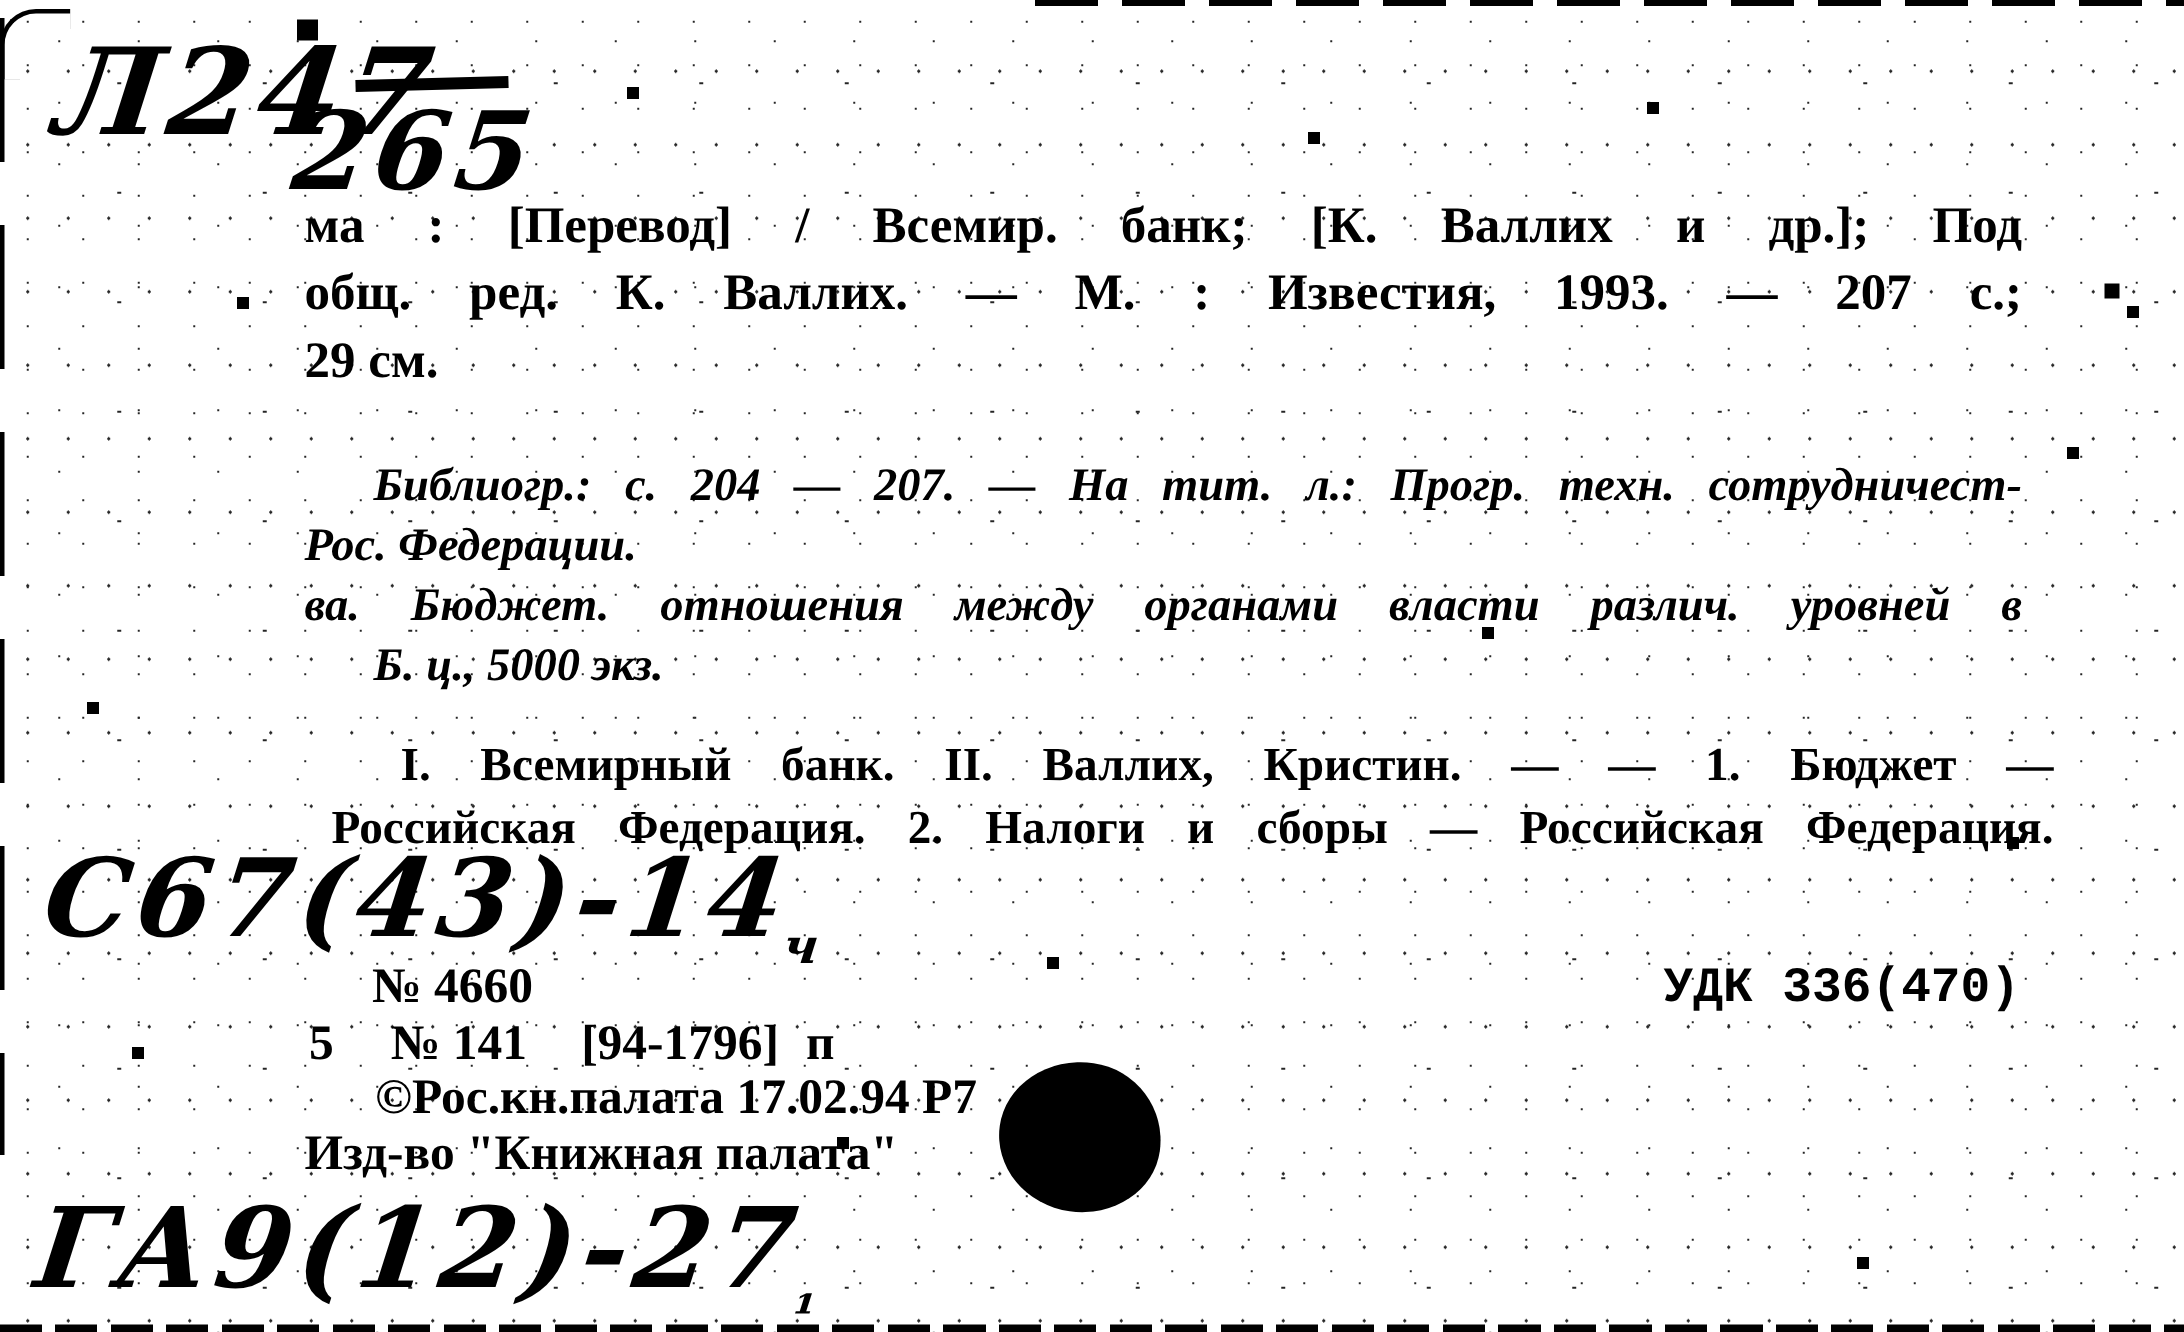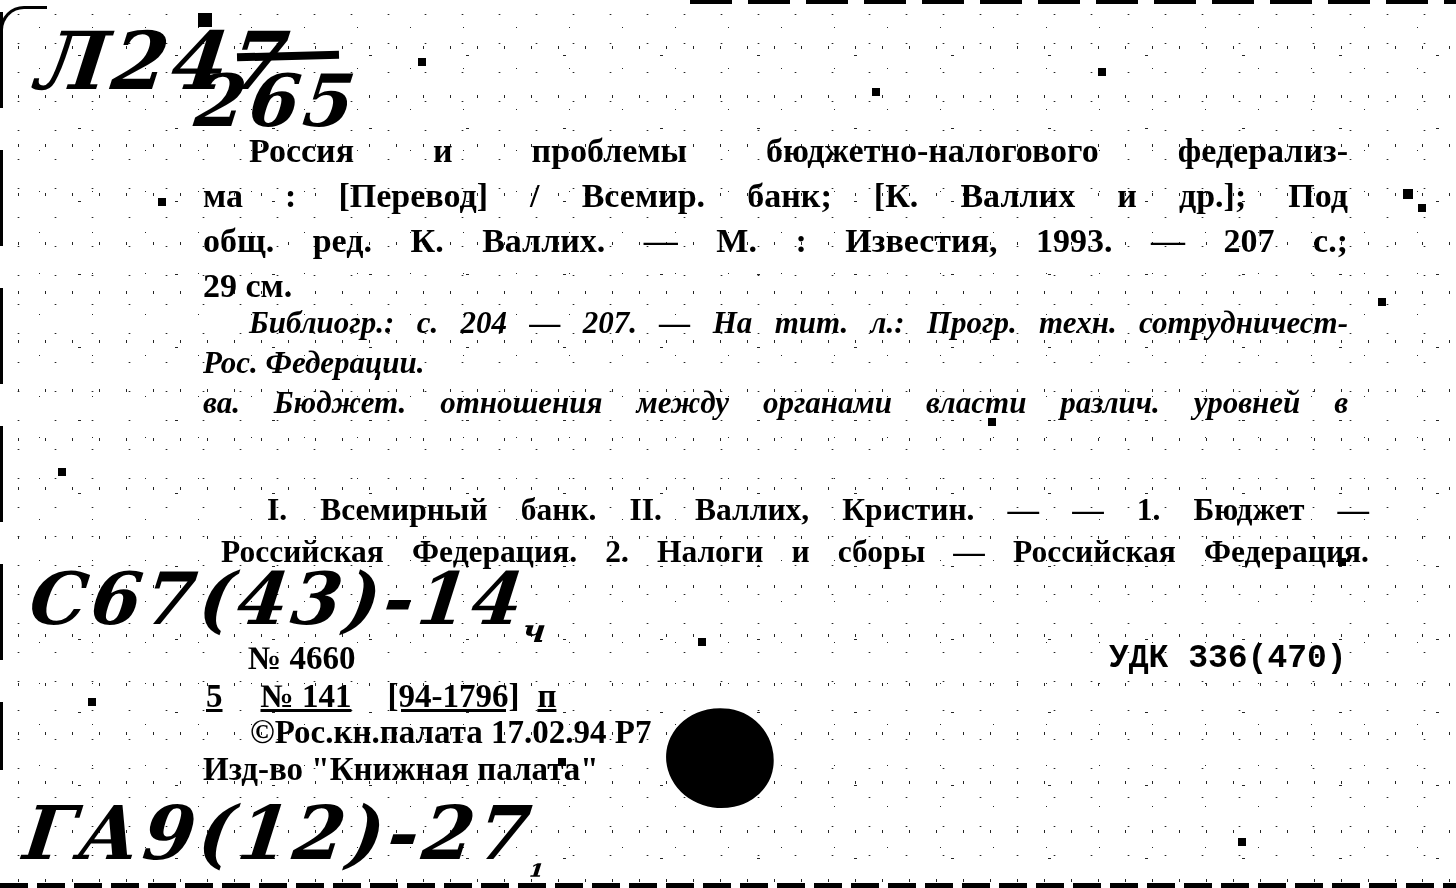--- a/index.html
+++ b/index.html
@@ -57,21 +57,21 @@
   .print{position:absolute; font-weight:700; white-space:nowrap;}
   .block{position:absolute; font-weight:700;}
   .block .ln{text-align:justify; text-align-last:justify;}
   .block .ln.last{text-align:left; text-align-last:left;}
   .block .ln.indent{padding-left:46px;}
   .desc{left:203px; top:128px; width:1145px; font-size:34px; line-height:45px;}
   .notes{left:203px; top:303px; width:1145px; font-size:31px; line-height:40px;font-style:italic;}
   .tracings{left:221px; top:489px; width:1148px; font-size:31.5px; line-height:42px;}
   .num2780{left:248px; top:640px; font-size:33px;}
   .udc{left:1109px; top:640px; font-size:33px;font-family:Liberation Mono, monospace;}
-  .series{left:206px; top:678px; font-size:33px;text-decoration:underline;}
+  .series{left:206px; top:678px; font-size:33px;}
   .series .p1{margin-right:38px;} .series .p2{margin-right:36px;} .series .p3{margin-right:18px;}
   .copyright{left:250px; top:714px; font-size:33px;}
   .publisher{left:203px; top:751px; font-size:33px;}
   .ink-blob{
     position:absolute; left:666px; top:708px; width:108px; height:100px;
     background:#000; border-radius:52% 48% 50% 50%/50% 52% 48% 50%;
     transform:rotate(8deg);
   }
 </style>
 </head>
@@ -84,30 +84,30 @@
   <div class="edge-top"></div>
   <div class="edge-left"></div>
   <div class="edge-bottom"></div>
   <div class="corner-tl"></div>
 
   <div class="hw shelf-num">Л247</div>
   <div class="shelf-bar"></div>
   <div class="hw shelf-den">265</div>
 
   <div class="block desc">
-    <div class="ln indent">Россия и проблемы бюджетно-налогового федерализ-</div>
     <div class="ln">ма : [Перевод] / Всемир. банк; [К. Валлих и др.]; Под</div>
     <div class="ln">общ. ред. К. Валлих. — М. : Известия, 1993. — 207 с.;</div>
     <div class="ln last">29 см.</div>
   </div>
 
   <div class="block notes">
     <div class="ln indent">Библиогр.: с. 204 — 207. — На тит. л.: Прогр. техн. сотрудничест-</div>
     <div class="ln last">Рос. Федерации.</div>
     <div class="ln">ва. Бюджет. отношения между органами власти различ. уровней в</div>
+    <div class="ln last indent">Б. ц., 5000 экз.</div>
   </div>
 
   <div class="block tracings">
     <div class="ln indent">I. Всемирный банк. II. Валлих, Кристин. — — 1. Бюджет —</div>
     <div class="ln">Российская Федерация. 2. Налоги и сборы — Российская Федерация.</div>
   </div>
 
   <div class="hw class-mark">
     <span>С67(43)-14</span><span class="hw-sub">ч</span>
   </div>

